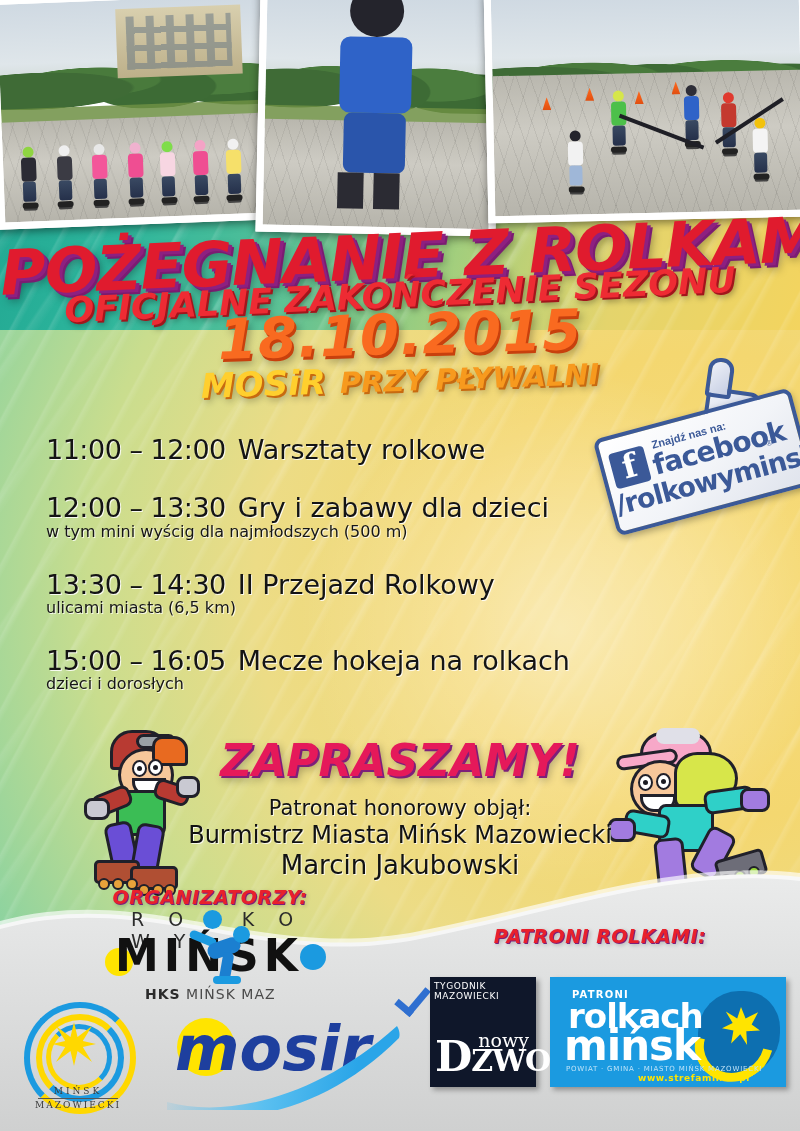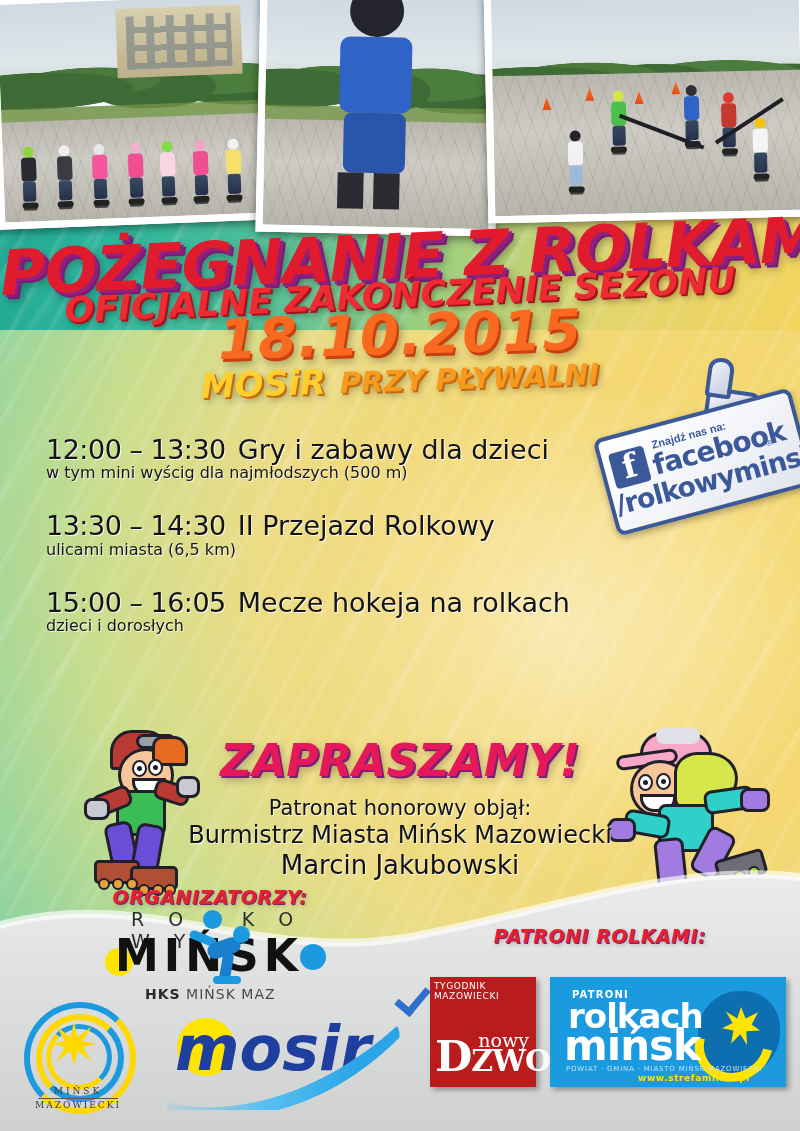--- a/index.html
+++ b/index.html
@@ -260,21 +260,21 @@
   .mosir .sun{position:absolute;left:12px;top:6px;width:58px;height:58px;border-radius:50%;background:#ffe400;}
   .mosir .wordm{position:absolute;left:10px;top:6px;font-family:"DejaVu Sans",sans-serif;font-weight:bold;
       font-style:italic;font-size:62px;color:#1e3f9e;line-height:1;}
   .mosir .swoosh{position:absolute;left:0;top:6px;width:235px;height:92px;
       background:linear-gradient(100deg, rgba(42,165,232,0) 0%, #5bc0f0 45%, #2aa5e8 80%);
       clip-path:path("M2,84 C60,100 150,82 232,8 C232,8 236,14 234,20 C160,94 70,112 2,92 Z");}
   .mosir .sub{position:absolute;left:110px;top:72px;font-family:"DejaVu Sans",sans-serif;
       font-weight:bold;font-style:italic;font-size:14px;color:#2aa5e8;letter-spacing:0px;}
 
   
-  .dzwon{position:absolute;left:430px;top:977px;width:106px;height:110px;background:#b91c1c;
+  .dzwon{position:absolute;left:430px;top:977px;width:106px;height:110px;background:#0f172a;
       box-shadow:3px 3px 5px rgba(0,0,0,.32);}
   .dzwon .top{position:absolute;left:4px;top:4px;font-family:"DejaVu Sans",sans-serif;font-size:9px;
       color:#fff;letter-spacing:.6px;}
   .dzwon .nowy{position:absolute;right:7px;top:52px;font-family:"DejaVu Serif",serif;font-size:19px;color:#fff;}
   .dzwon .big{position:absolute;left:5px;top:58px;font-family:"DejaVu Serif",serif;font-weight:bold;
       font-size:43px;color:#fff;letter-spacing:-1px;line-height:1;}
   .dzwon .big span{font-size:30px;}
 
   .strefa{position:absolute;left:550px;top:977px;width:236px;height:110px;background:#1b9ae0;
       box-shadow:3px 3px 5px rgba(0,0,0,.32);}
@@ -451,20 +451,25 @@
       <div class="fb-f">f</div>
       <div class="fb-znajdz">Znajdź nas na:</div>
       <div class="fb-book">facebook</div>
       <div class="fb-reg">®</div>
       <div class="fb-slug">/rolkowyminsk</div>
     </div>
   </div>
 
   <div class="schedule">
 
+    <div class="sched-row">
+      <div class="sched-line">
+        <span class="time">11:00 – 12:00</span><span class="title">Warsztaty rolkowe</span>
+      </div>
+    </div>
 
     <div class="sched-row">
       <div class="sched-line">
         <span class="time">12:00 – 13:30</span><span class="title">Gry i zabawy dla dzieci</span>
       </div>
       <div class="sched-note">w tym mini wyścig dla najmłodszych (500 m)</div>
     </div>
 
     <div class="sched-row">
       <div class="sched-line">

